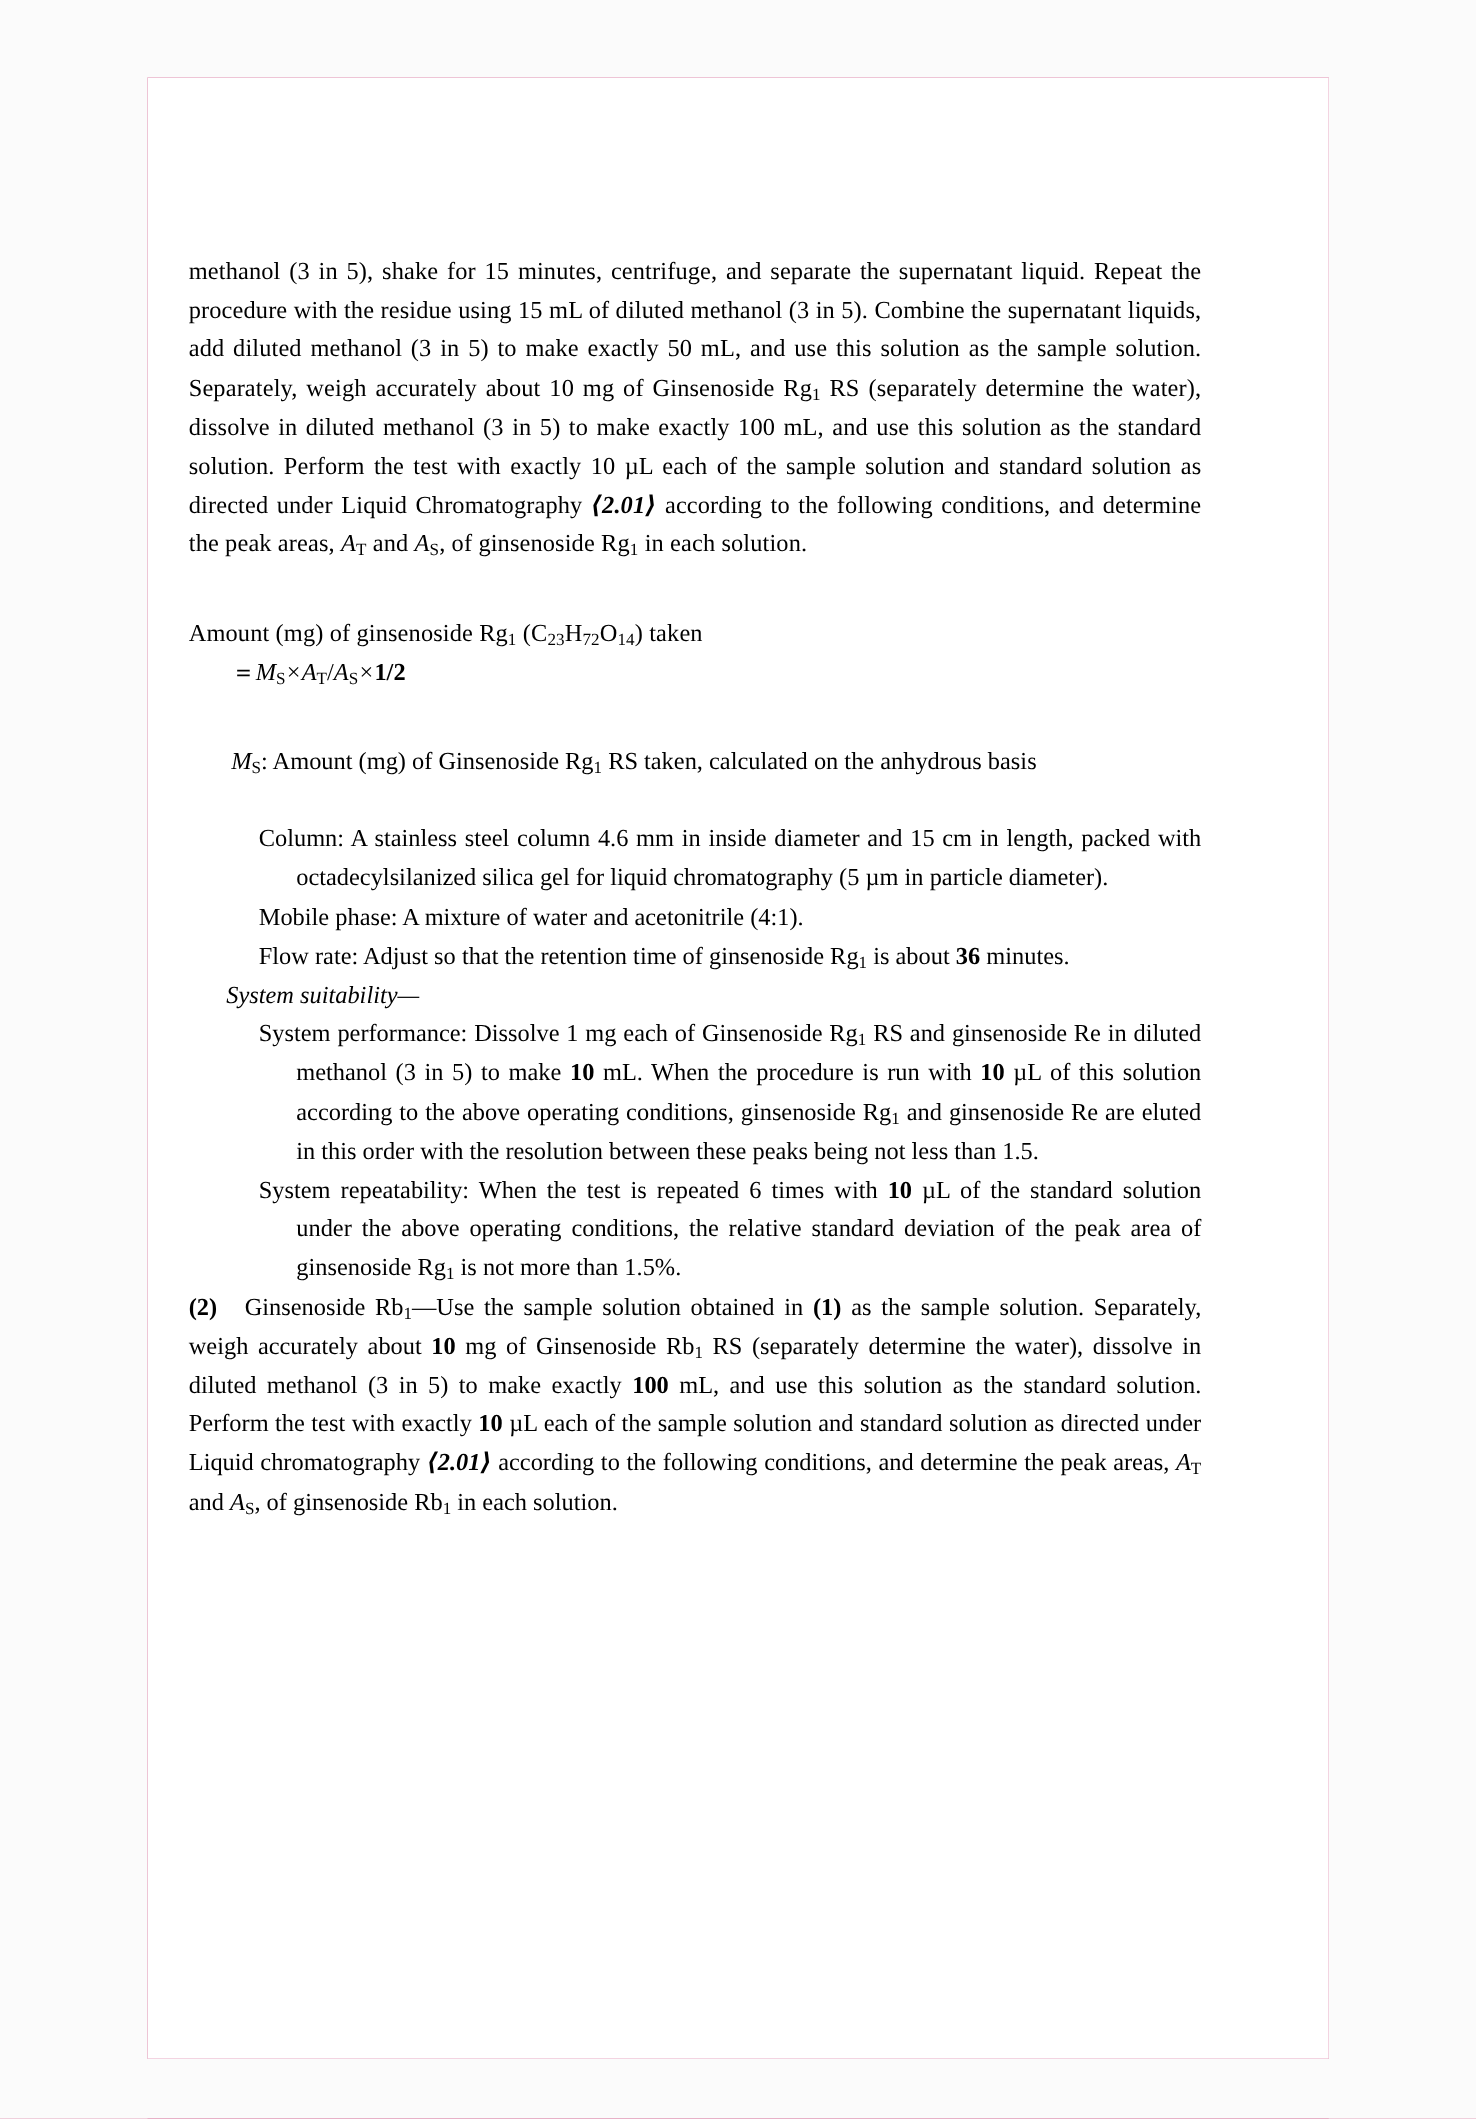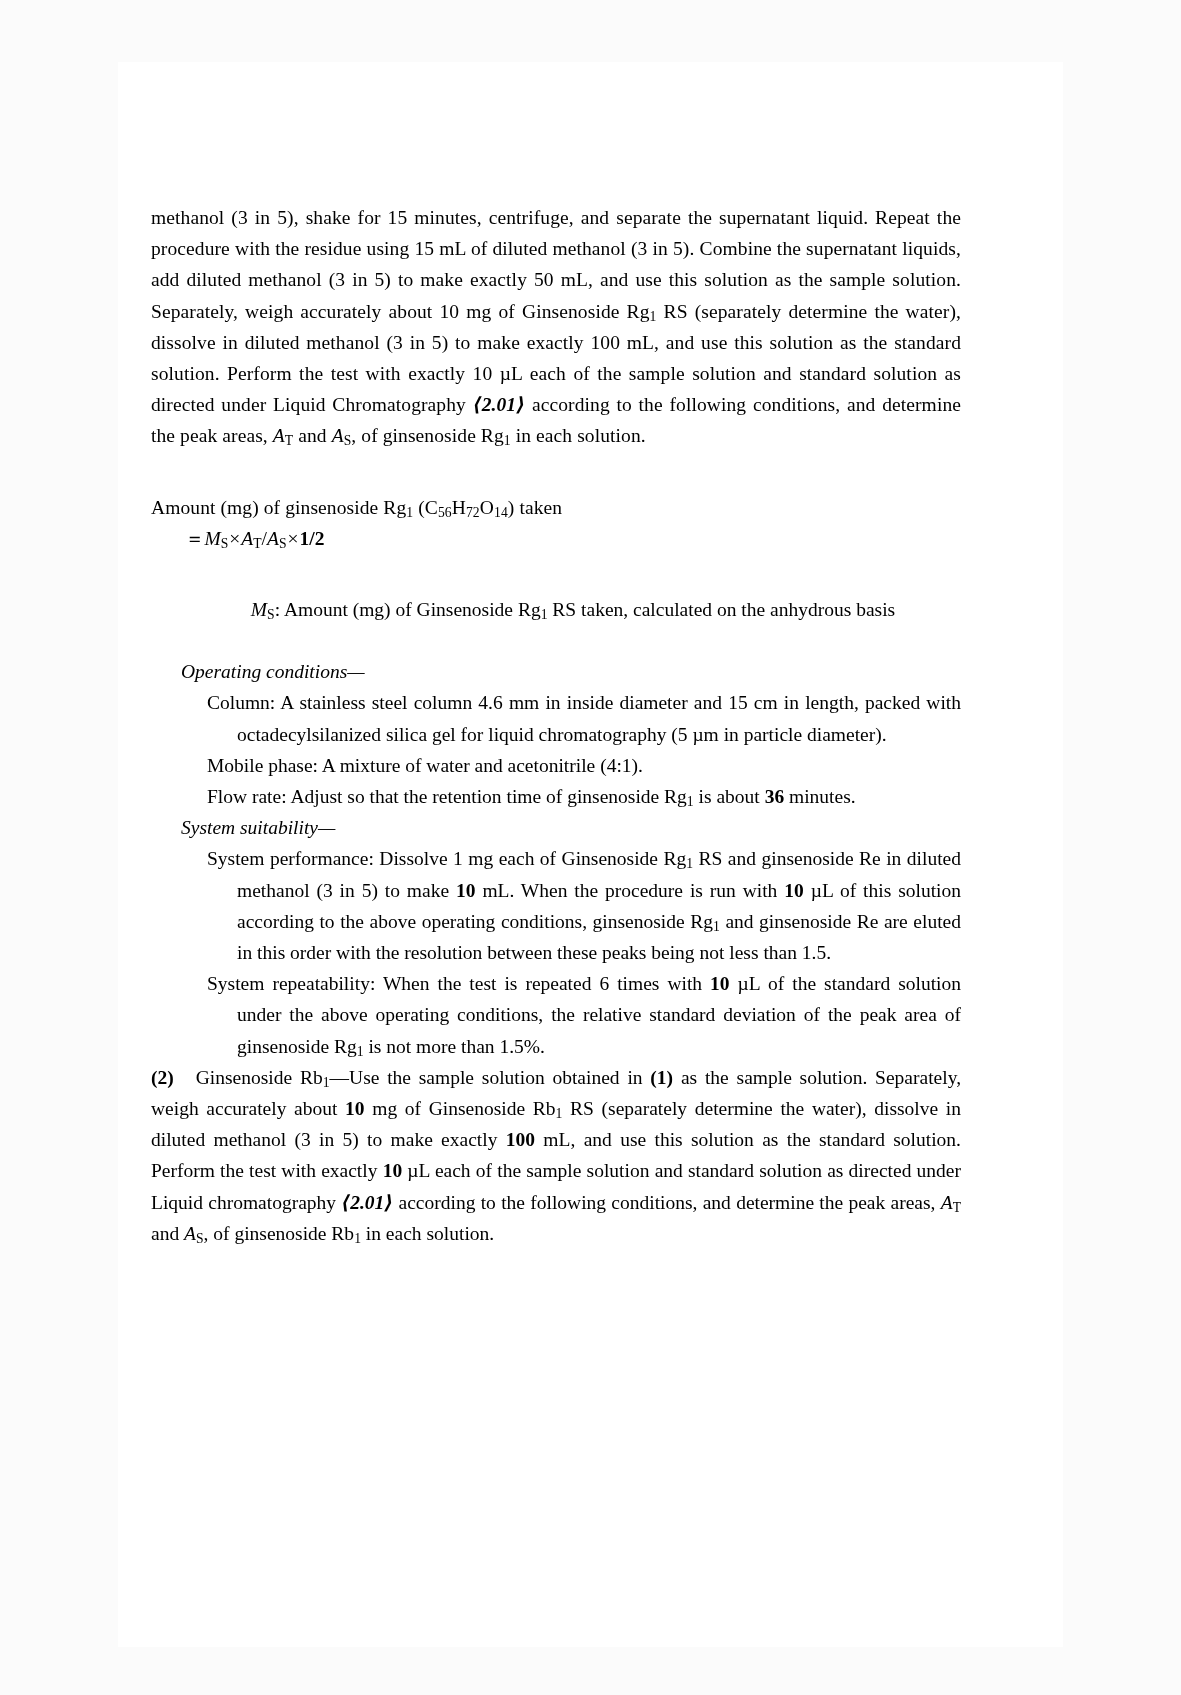--- a/index.html
+++ b/index.html
@@ -66,21 +66,20 @@
     white-space: nowrap;
   }
   .sym-italic { font-style: italic; }
   .times { padding: 0 1px; }
 
   .def-line {
     margin: 0;
     font-size: 19.5px;
     line-height: 31.2px;
     padding-left: 34px;
-    text-align: center;
   }
 
   .sec-head {
     margin: 0;
     font-size: 19.5px;
     line-height: 31.2px;
     font-style: italic;
     padding-left: 30px;
   }
 
@@ -124,30 +123,29 @@
   <div class="page-bg-top"></div>
   <div class="page-bg-bottom"></div>
 
   <div class="sheet">
     <div class="text-column">
 
       <p class="para">methanol (3 in 5), shake for 15 minutes, centrifuge, and separate the supernatant liquid. Repeat the procedure with the residue using 15 mL of diluted methanol (3 in 5). Combine the supernatant liquids, add diluted methanol (3 in 5) to make exactly 50 mL, and use this solution as the sample solution. Separately, weigh accurately about 10 mg of Ginsenoside Rg<sub>1</sub> RS (separately determine the water), dissolve in diluted methanol (3 in 5) to make exactly 100 mL, and use this solution as the standard solution. Perform the test with exactly 10&nbsp;µL each of the sample solution and standard solution as directed under Liquid Chromatography <span class="angle">⟨2.01⟩</span> according to the following conditions, and determine the peak areas, <span class="sym-italic">A</span><sub>T</sub> and <span class="sym-italic">A</span><sub>S</sub>, of ginsenoside Rg<sub>1</sub> in each solution.</p>
 
       <div class="gap-lg"></div>
 
-      <p class="para nojust">Amount (mg) of ginsenoside Rg<sub>1</sub> (C<sub>56</sub>H<sub>72</sub>O<sub>14</sub>) taken</p>
+      <p class="para nojust">Amount (mg) of ginsenoside Rg<sub>1</sub> (C<sub>23</sub>H<sub>72</sub>O<sub>14</sub>) taken</p>
       <p class="formula-line">＝<span class="sym-italic">M</span><sub>S</sub><span class="times">×</span><span class="sym-italic">A</span><sub>T</sub>/<span class="sym-italic">A</span><sub>S</sub><span class="times">×</span><span class="bold">1/2</span></p>
 
       <div class="gap-lg"></div>
 
       <p class="def-line"><span class="sym-italic">M</span><sub>S</sub>: Amount (mg) of Ginsenoside Rg<sub>1</sub> RS taken, calculated on the anhydrous basis</p>
 
       <div class="gap-md"></div>
 
-      <p class="sec-head">Operating conditions—</p>
 
 
       <p class="cond hang">Column: A stainless steel column 4.6 mm in inside diameter and 15 cm in length, packed with octadecylsilanized silica gel for liquid chromatography (5&nbsp;µm in particle diameter).</p>
 
 
       <p class="cond nojust">Mobile phase: A mixture of water and acetonitrile (4:1).</p>
 
       <p class="cond nojust">Flow rate: Adjust so that the retention time of ginsenoside Rg<sub>1</sub> is about <span class="bold">36</span> minutes.</p>
 
       <p class="sec-head">System suitability—</p>

